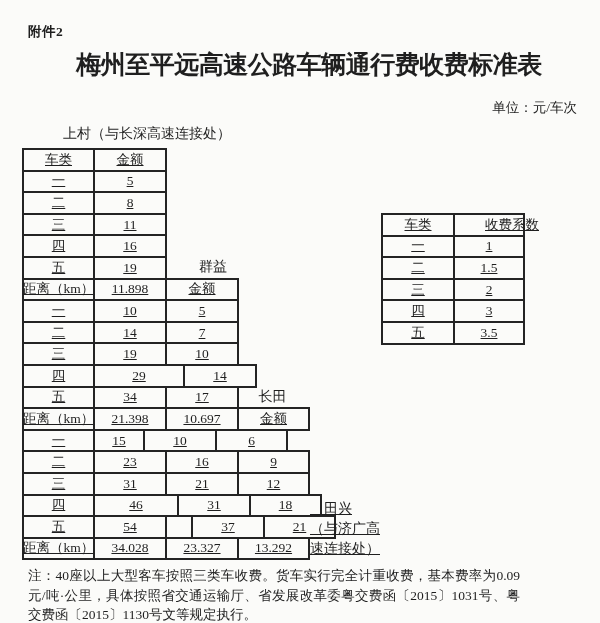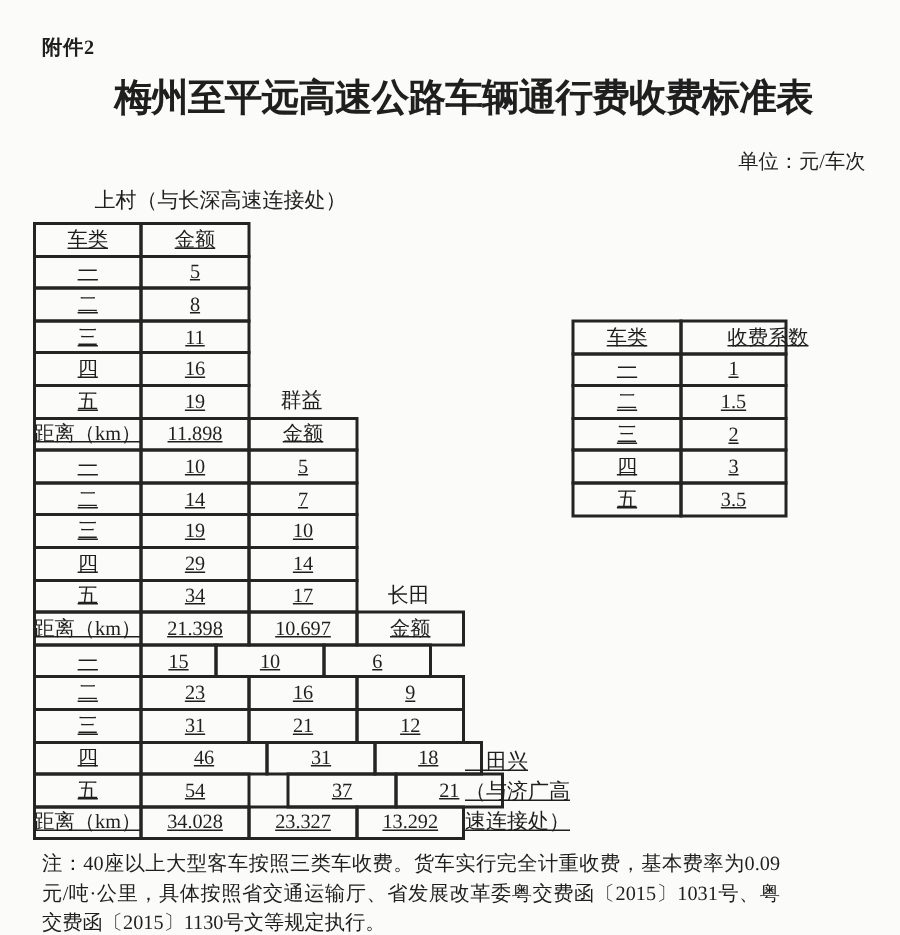--- a/index.html
+++ b/index.html
@@ -20,21 +20,21 @@
   .title {
     position:absolute; left:9px; top:48px; width:600px;
     text-align:center; font-size:25px; font-weight:bold; letter-spacing:-0.5px;
     white-space:nowrap;
   }
   .unit {
     position:absolute; top:99px; right:23px; font-size:13.5px;
   }
   .station-label { position:absolute; font-size:14px; }
   .shangcun { left:63px; top:125px; }
-  .qunyi    { left:153px; top:258px; width:72px; text-align:center;padding-left:24px; }
+  .qunyi    { left:165px; top:258px; width:72px; text-align:center;padding-left:24px; }
   .changtian{ left:237px; top:388px; width:71px; text-align:center; }
   .tianxing { left:310px; top:499px; line-height:20px; white-space:pre-wrap;text-decoration:underline; }
 
   .matrix { position:absolute; left:22px; top:148px; }
   .coef   { position:absolute; left:381px; top:213px; }
 
   .trow { display:flex; height:23.6px;text-decoration:underline; }
   .trow + .trow { margin-top:-2px; }
   .tcell {
     height:100%;
@@ -105,21 +105,21 @@
         <div class="tcell" style="width: 74px;">14</div>
         <div class="tcell" style="width: 74px;">7</div>
       </div>
       <div class="trow">
         <div class="tcell" style="width: 73px;">三</div>
         <div class="tcell" style="width: 74px;">19</div>
         <div class="tcell" style="width: 74px;">10</div>
       </div>
       <div class="trow">
         <div class="tcell" style="width: 73px;">四</div>
-        <div class="tcell" style="width: 74px;">29</div>
+        <div class="tcell" style="width: 92px;">29</div>
         <div class="tcell" style="width: 74px;">14</div>
       </div>
       <div class="trow">
         <div class="tcell" style="width: 73px;">五</div>
         <div class="tcell" style="width: 74px;">34</div>
         <div class="tcell" style="width: 74px;">17</div>
       </div>
       <div class="trow">
         <div class="tcell" style="width: 73px;">距离（km）</div>
         <div class="tcell" style="width: 74px;">21.398</div>

